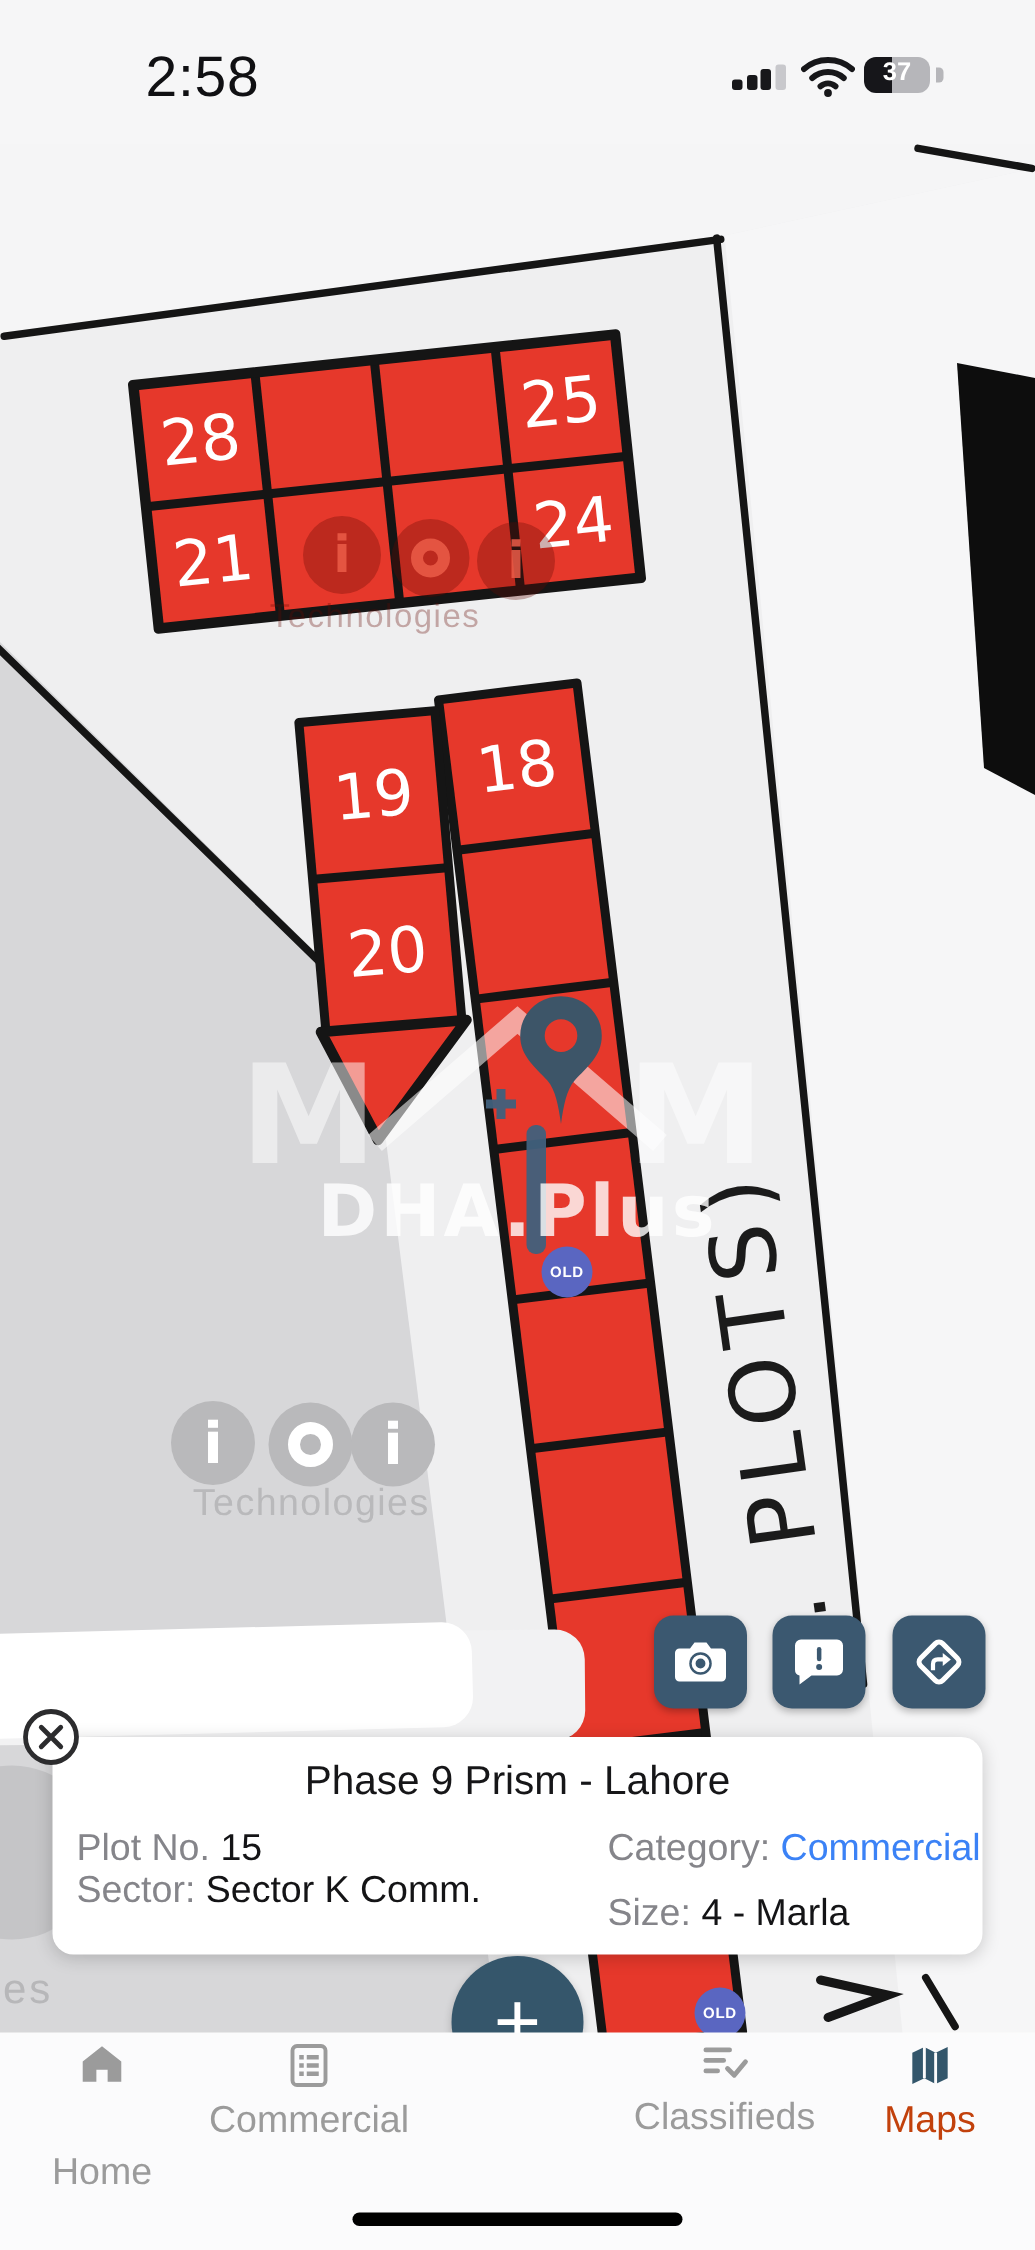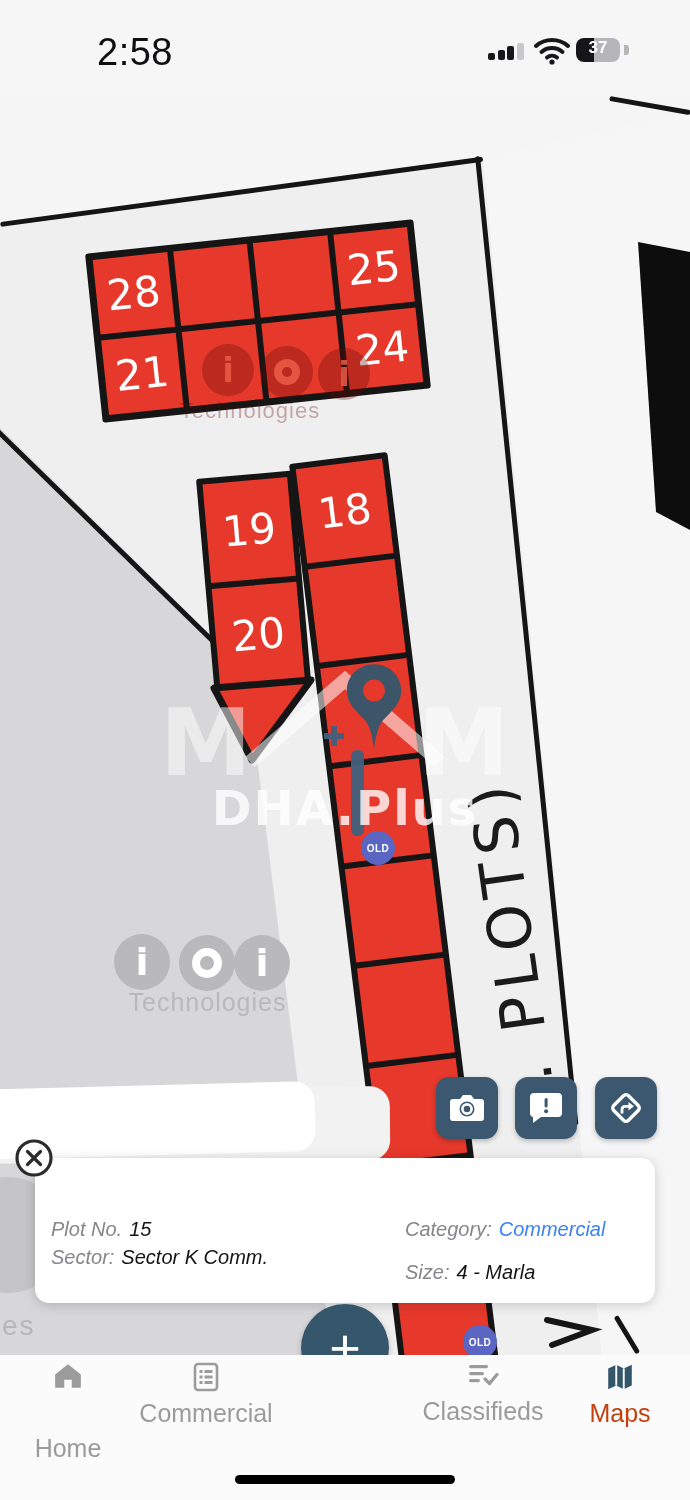--- a/index.html
+++ b/index.html
@@ -72,21 +72,21 @@
   .band-back { left:-30px; top:1088px; width:420px; height:74px; border-radius:20px;
     background:#f2f2f3; transform:rotate(-.5deg); }
   .band-front { left:-70px; top:1086px; width:385px; height:70px; border-radius:20px;
     background:#ffffff; transform:rotate(-1.5deg); }
 
   
   .info-card { left:35px; top:1158px; width:620px; height:145px; background:#fff;
     border-radius:14px; box-shadow:0 2px 12px rgba(0,0,0,.18); }
   .card-title { left:0; top:14px; width:620px; text-align:center; font-size:27px;
     font-weight:500; color:#161618; }
-  .fld { font-size:20px;font-style:italic; }
+  .fld { font-size:25px; }
   .fld .lbl { color:#85858a; margin-right:7px; }
   .fld .val { color:#141416; }
   .fld .val.red { color:#3b82f6; }
 
   
   .fab { left:301px; top:1304px; width:88px; height:88px; border-radius:50%;
     background:#35566b; color:#fff; display:flex; align-items:center; justify-content:center;
     font-size:54px; font-weight:200; box-shadow:0 2px 6px rgba(0,0,0,.2); border:none; }
 
   
@@ -215,20 +215,21 @@
 </button>
 <button class="abs action-btn" style="left:595px;top:1077px;">
   <svg width="36" height="36" viewBox="0 0 36 36">
     <rect x="7.6" y="7.6" width="20.8" height="20.8" rx="3.5" fill="none" stroke="#fff" stroke-width="3.4" transform="rotate(45 18 18)"></rect>
     <path d="M14 23.5 v-4 q0-3.2 3.2-3.2 h5" fill="none" stroke="#fff" stroke-width="2.8"></path>
     <path d="M20.5 12 l5.4 4.3 -5.4 4.3 Z" fill="#fff"></path>
   </svg>
 </button>
 
 <div class="abs info-card">
+  <div class="abs card-title">Phase 9 Prism - Lahore</div>
   <div class="abs fld" style="left:16px;top:60px;">
     <span class="lbl">Plot No.</span><span class="val">15</span>
   </div>
   <div class="abs fld" style="left:370px;top:60px;">
     <span class="lbl">Category:</span><span class="val red">Commercial</span>
   </div>
   <div class="abs fld" style="left:16px;top:88px;">
     <span class="lbl">Sector:</span><span class="val">Sector K Comm.</span>
   </div>
   <div class="abs fld" style="left:370px;top:103px;">

